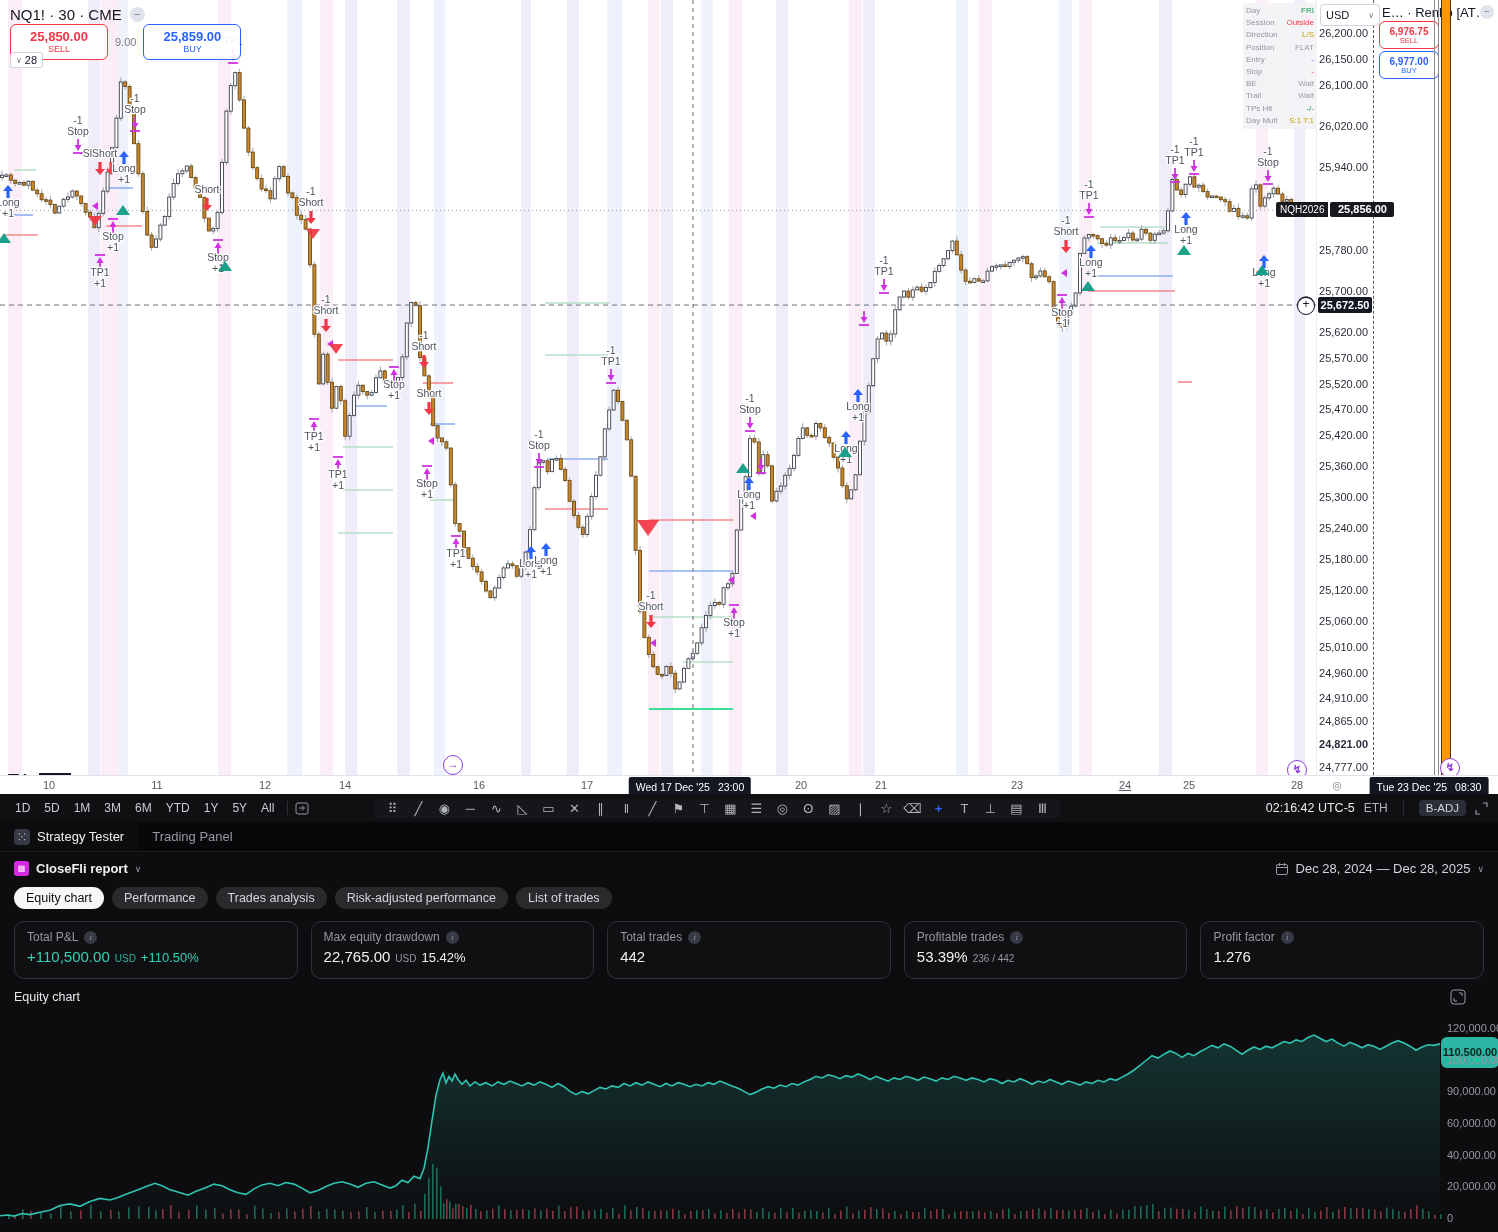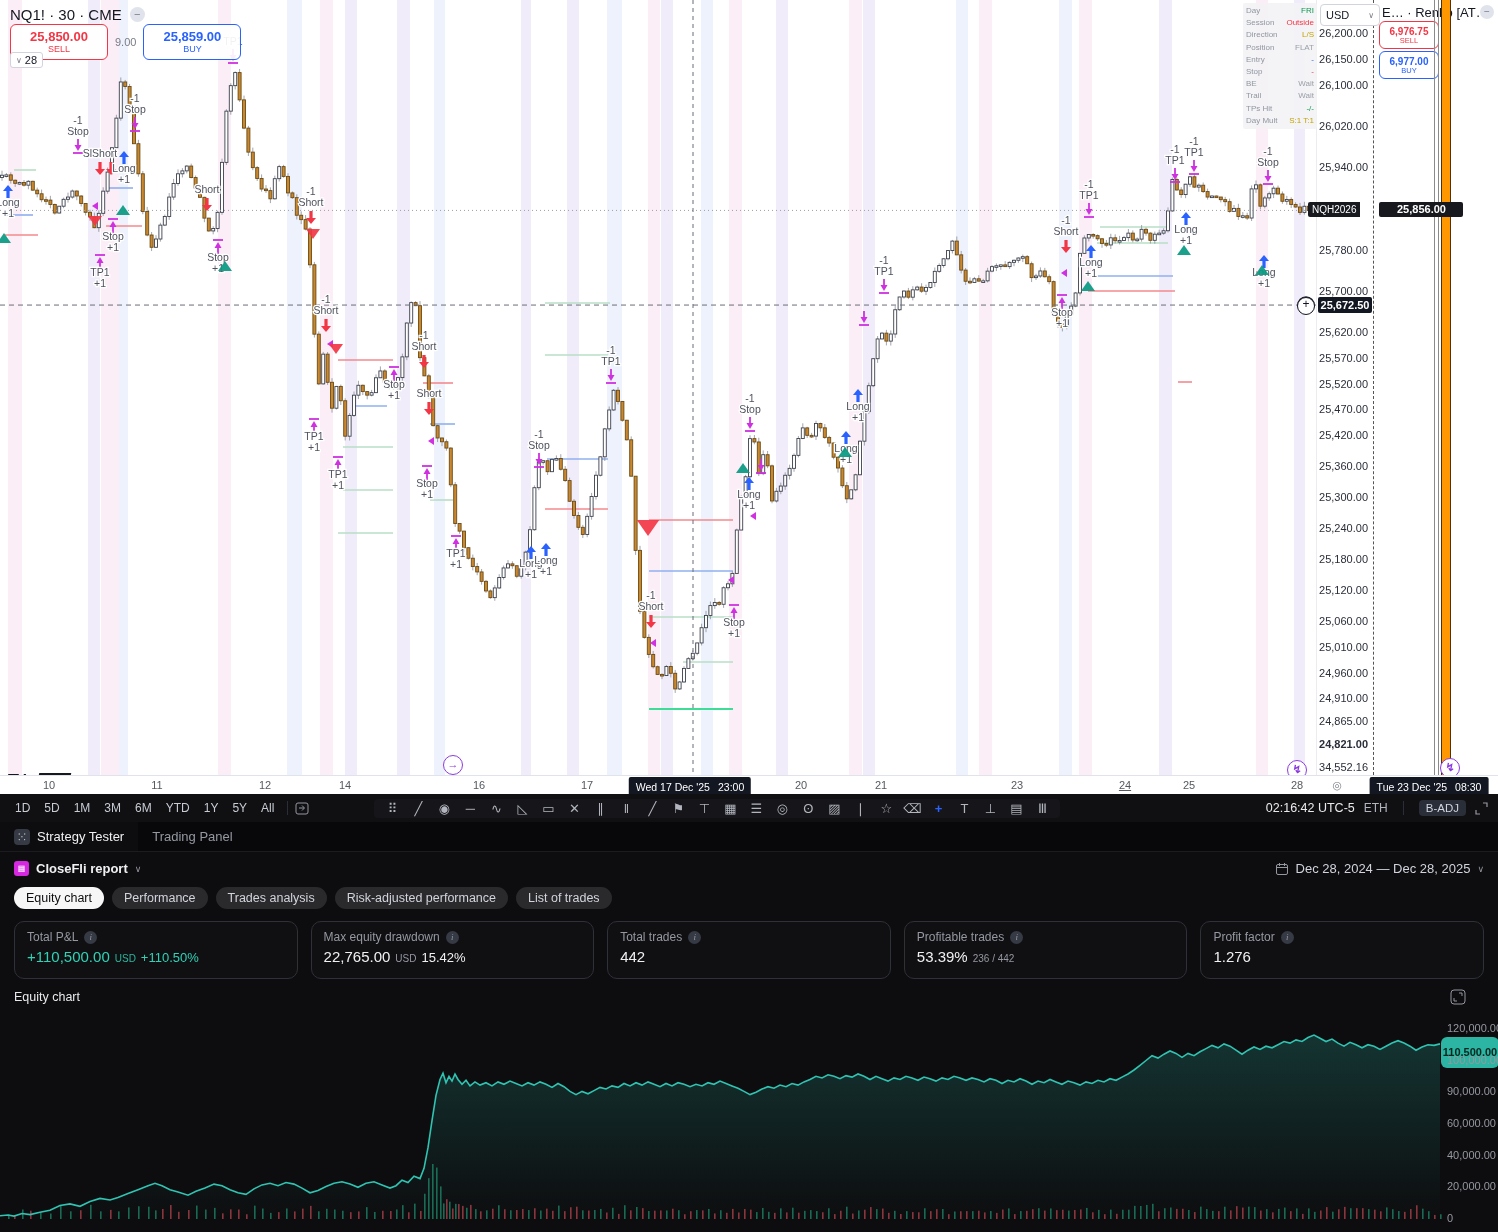--- a/index.html
+++ b/index.html
@@ -9,23 +9,23 @@
   .band{position:absolute;top:0;height:775px;}
   .band-p{background:#fbeef6;}
   .band-b{background:#edf2fc;}
   .band-v{background:#f1ecfa;}
   #main-svg{position:absolute;left:0;top:0;}
   
   #price-axis{position:absolute;left:1316px;top:0;width:57px;height:775px;background:#ffffff;border-left:1px solid #ececf0;}
   .tick{position:absolute;right:6px;font-size:11px;color:#2a2e39;white-space:nowrap;}
   #usd-chip{position:absolute;left:1320px;top:4px;width:48px;height:20px;background:#fff;border:1px solid #d1d4dc;border-radius:4px;display:flex;align-items:center;justify-content:space-between;padding:0 5px;font-size:11px;color:#131722;z-index:6;cursor:pointer;}
   #usd-chip .caret{font-size:8px;color:#787b86;}
-  #last-chip{position:absolute;left:1308px;top:201px;display:flex;z-index:5;gap:17px;}
+  #last-chip{position:absolute;left:1276px;top:201px;display:flex;z-index:5;}
   #last-chip .sym{background:#17191f;color:#fff;font-size:10px;padding:2px 4px;border-radius:2px 0 0 2px;}
-  #last-chip .px{background:#17191f;color:#fff;font-size:11px;font-weight:bold;padding:1px 16px;margin-left:2px;border-radius:2px;width:52px;text-align:center;}
+  #last-chip .px{background:#17191f;color:#fff;font-size:11px;font-weight:bold;padding:1px 6px;margin-left:2px;border-radius:2px;width:52px;text-align:center;}
   #cross-chip{position:absolute;left:1318px;top:297px;width:54px;height:16px;background:#131722;color:#fff;font-size:11px;font-weight:bold;display:flex;align-items:center;justify-content:center;border-radius:2px;z-index:5;}
   #cross-plus{position:absolute;left:1297px;top:297px;width:16px;height:16px;border:1.5px solid #131722;border-radius:50%;background:#fff;color:#131722;font-size:12px;line-height:13px;text-align:center;z-index:5;cursor:pointer;}
   
   #info-panel{position:absolute;left:1243px;top:3px;width:68px;background:rgba(242,242,245,0.88);z-index:6;padding:2px 3px;border-radius:2px;}
   .ir{display:flex;justify-content:space-between;font-size:8px;line-height:12.2px;}
   .ir .k{color:#9096a1;}
   .iv-g{color:#0a9950;} .iv-r{color:#f23645;} .iv-y{color:#c3a400;} .iv-n{color:#9aa0a6;} .iv-b{color:#2962ff;}
   
   #sym-title{position:absolute;left:10px;top:6px;font-size:15px;color:#131722;z-index:6;display:flex;align-items:center;gap:8px;}
   #sym-minus{width:15px;height:15px;border-radius:50%;background:#e0e3eb;color:#787b86;font-size:11px;line-height:14px;text-align:center;cursor:pointer;}
@@ -1114,21 +1114,21 @@
         <div class="tick" style="top: 491.157px;">25,300.00</div>
         <div class="tick" style="top: 522.101px;">25,240.00</div>
         <div class="tick" style="top: 553.044px;">25,180.00</div>
         <div class="tick" style="top: 583.988px;">25,120.00</div>
         <div class="tick" style="top: 614.932px;">25,060.00</div>
         <div class="tick" style="top: 640.718px;">25,010.00</div>
         <div class="tick" style="top: 666.505px;">24,960.00</div>
         <div class="tick" style="top: 692.291px;">24,910.00</div>
         <div class="tick" style="top: 715.499px;">24,865.00</div>
         <div class="tick" style="top: 738.191px; font-weight: bold;">24,821.00</div>
-        <div class="tick" style="top: 760.883px;">34,552.16</div>
+        <div class="tick" style="top: 760.883px;">24,777.00</div>
       </div>
     <div id="usd-chip">
       <span>USD</span>
       <span class="caret">∨</span>
     </div>
     <div id="last-chip" style="top: 202.411px;">
       <span class="sym">NQH2026</span>
       <span class="px">25,856.00</span>
     </div>
     <div id="cross-chip" style="top: 297.047px;">25,672.50</div>

